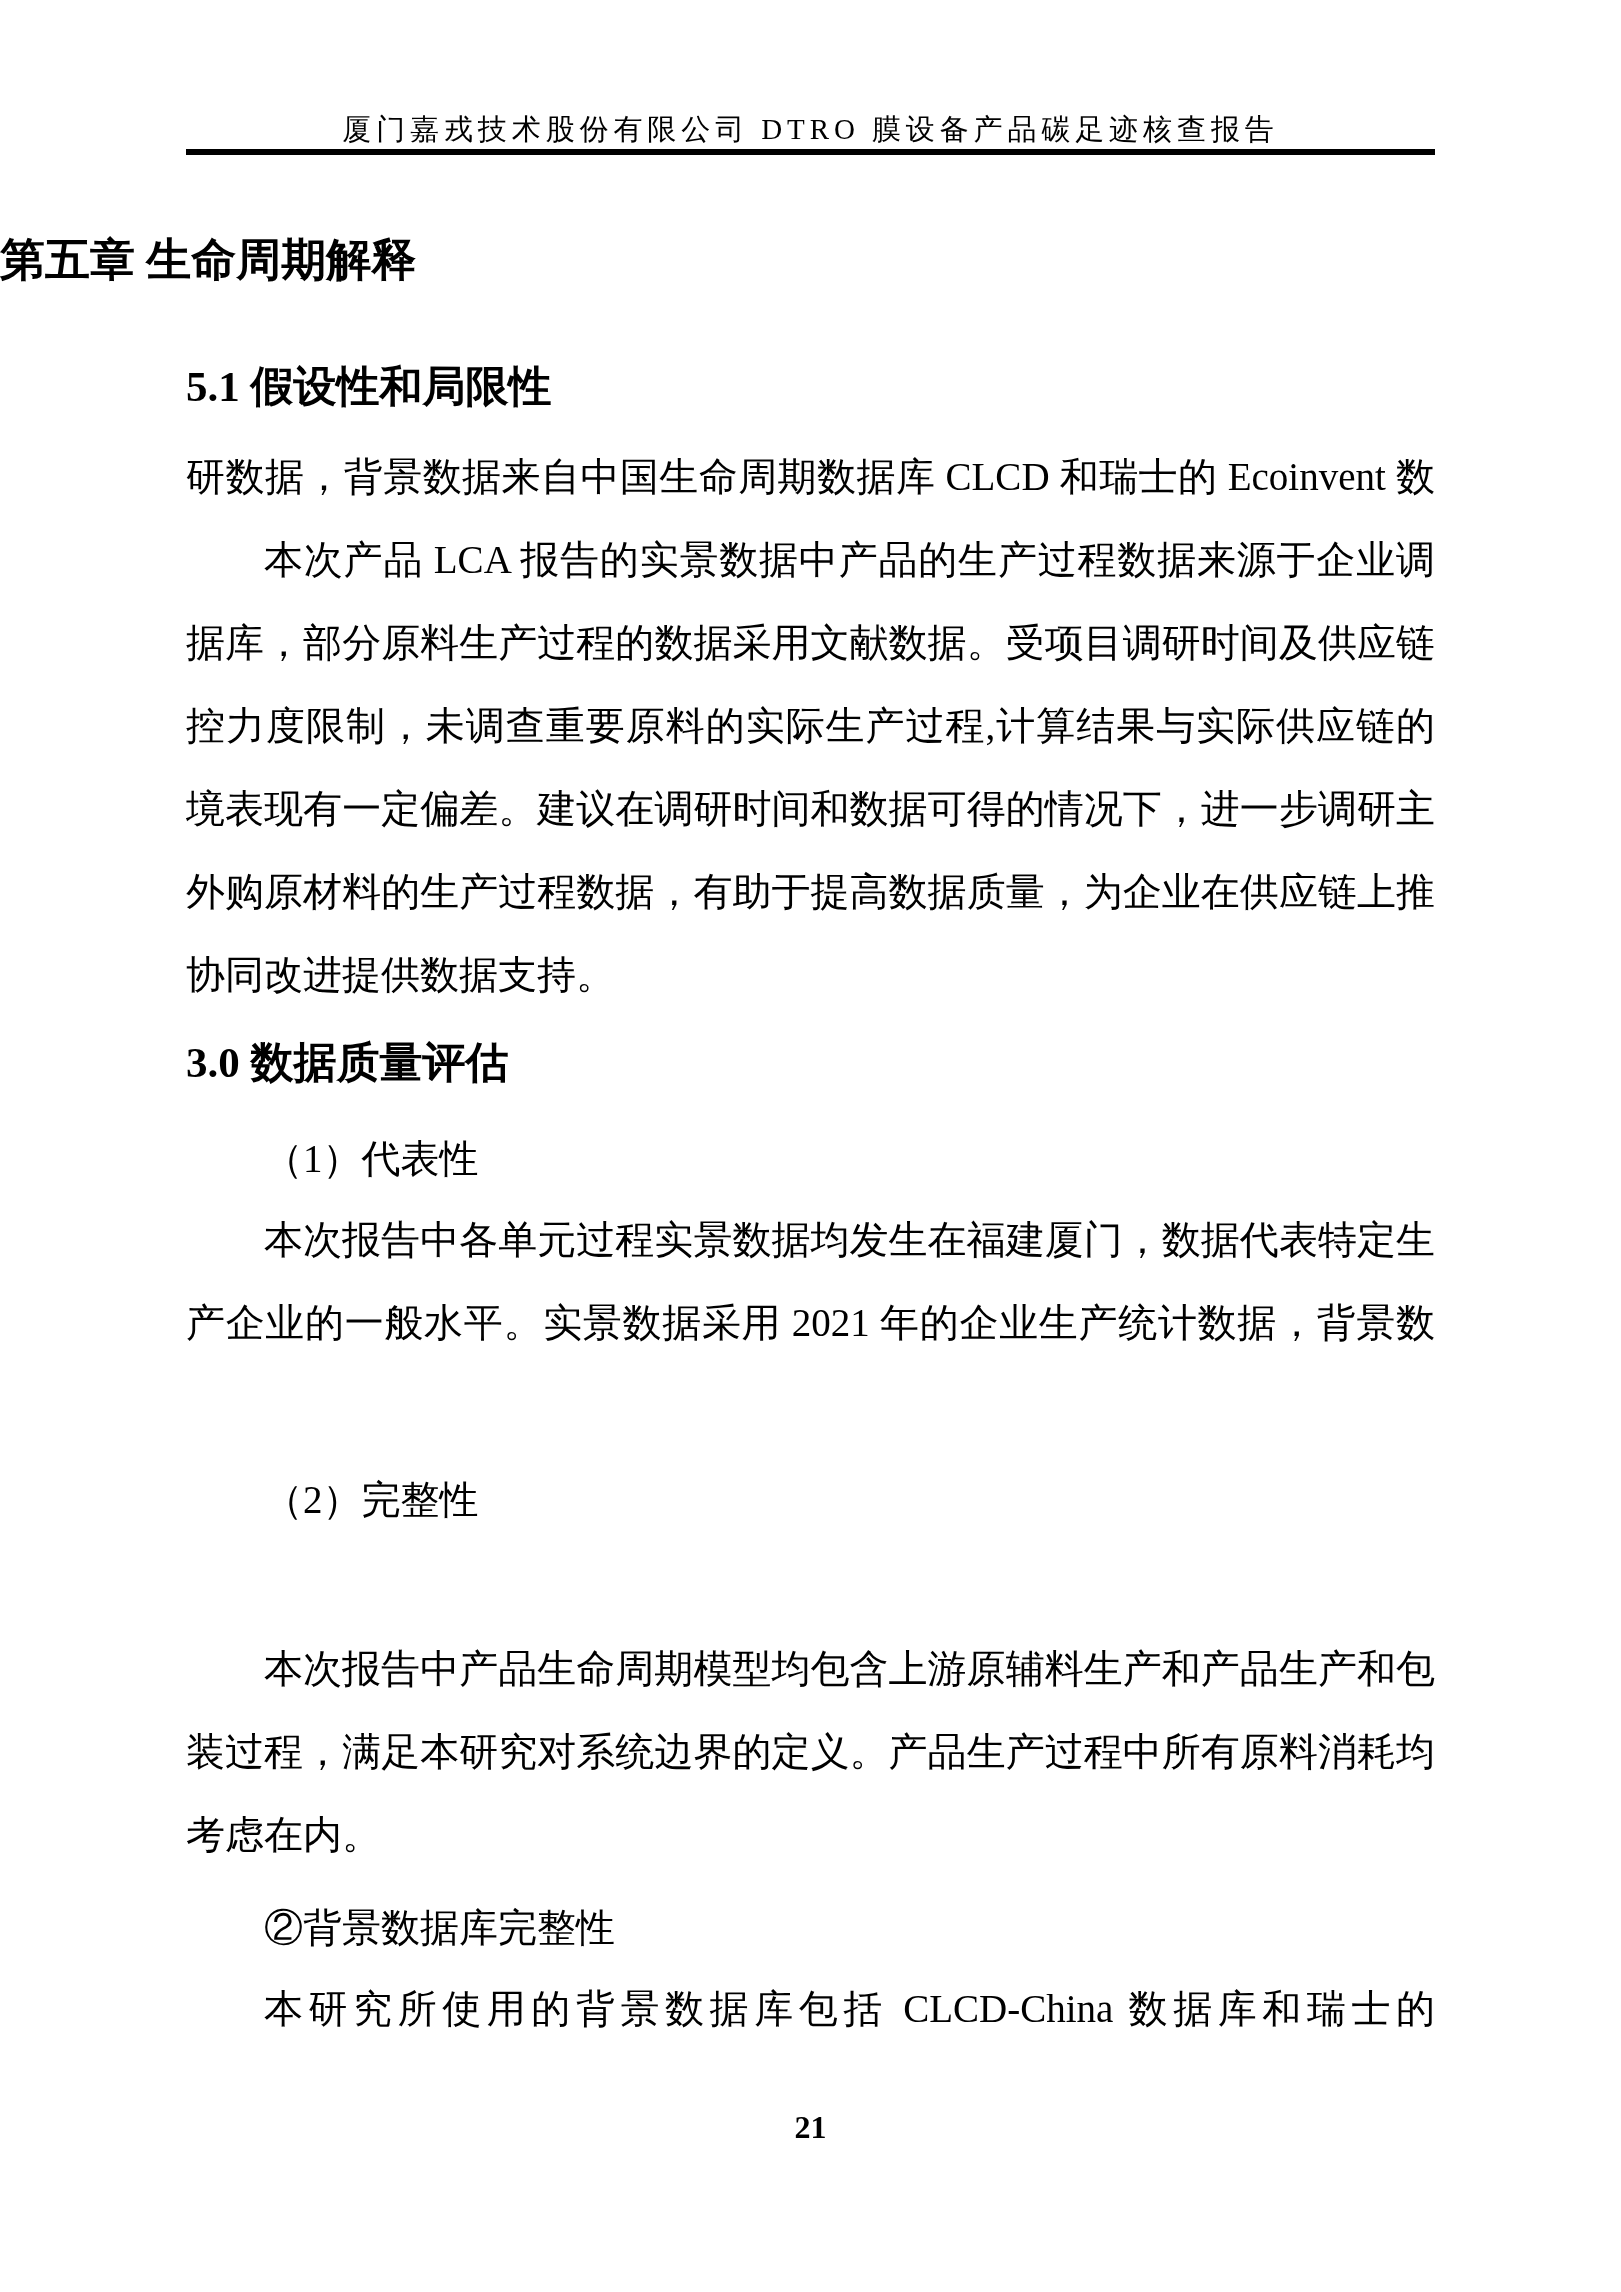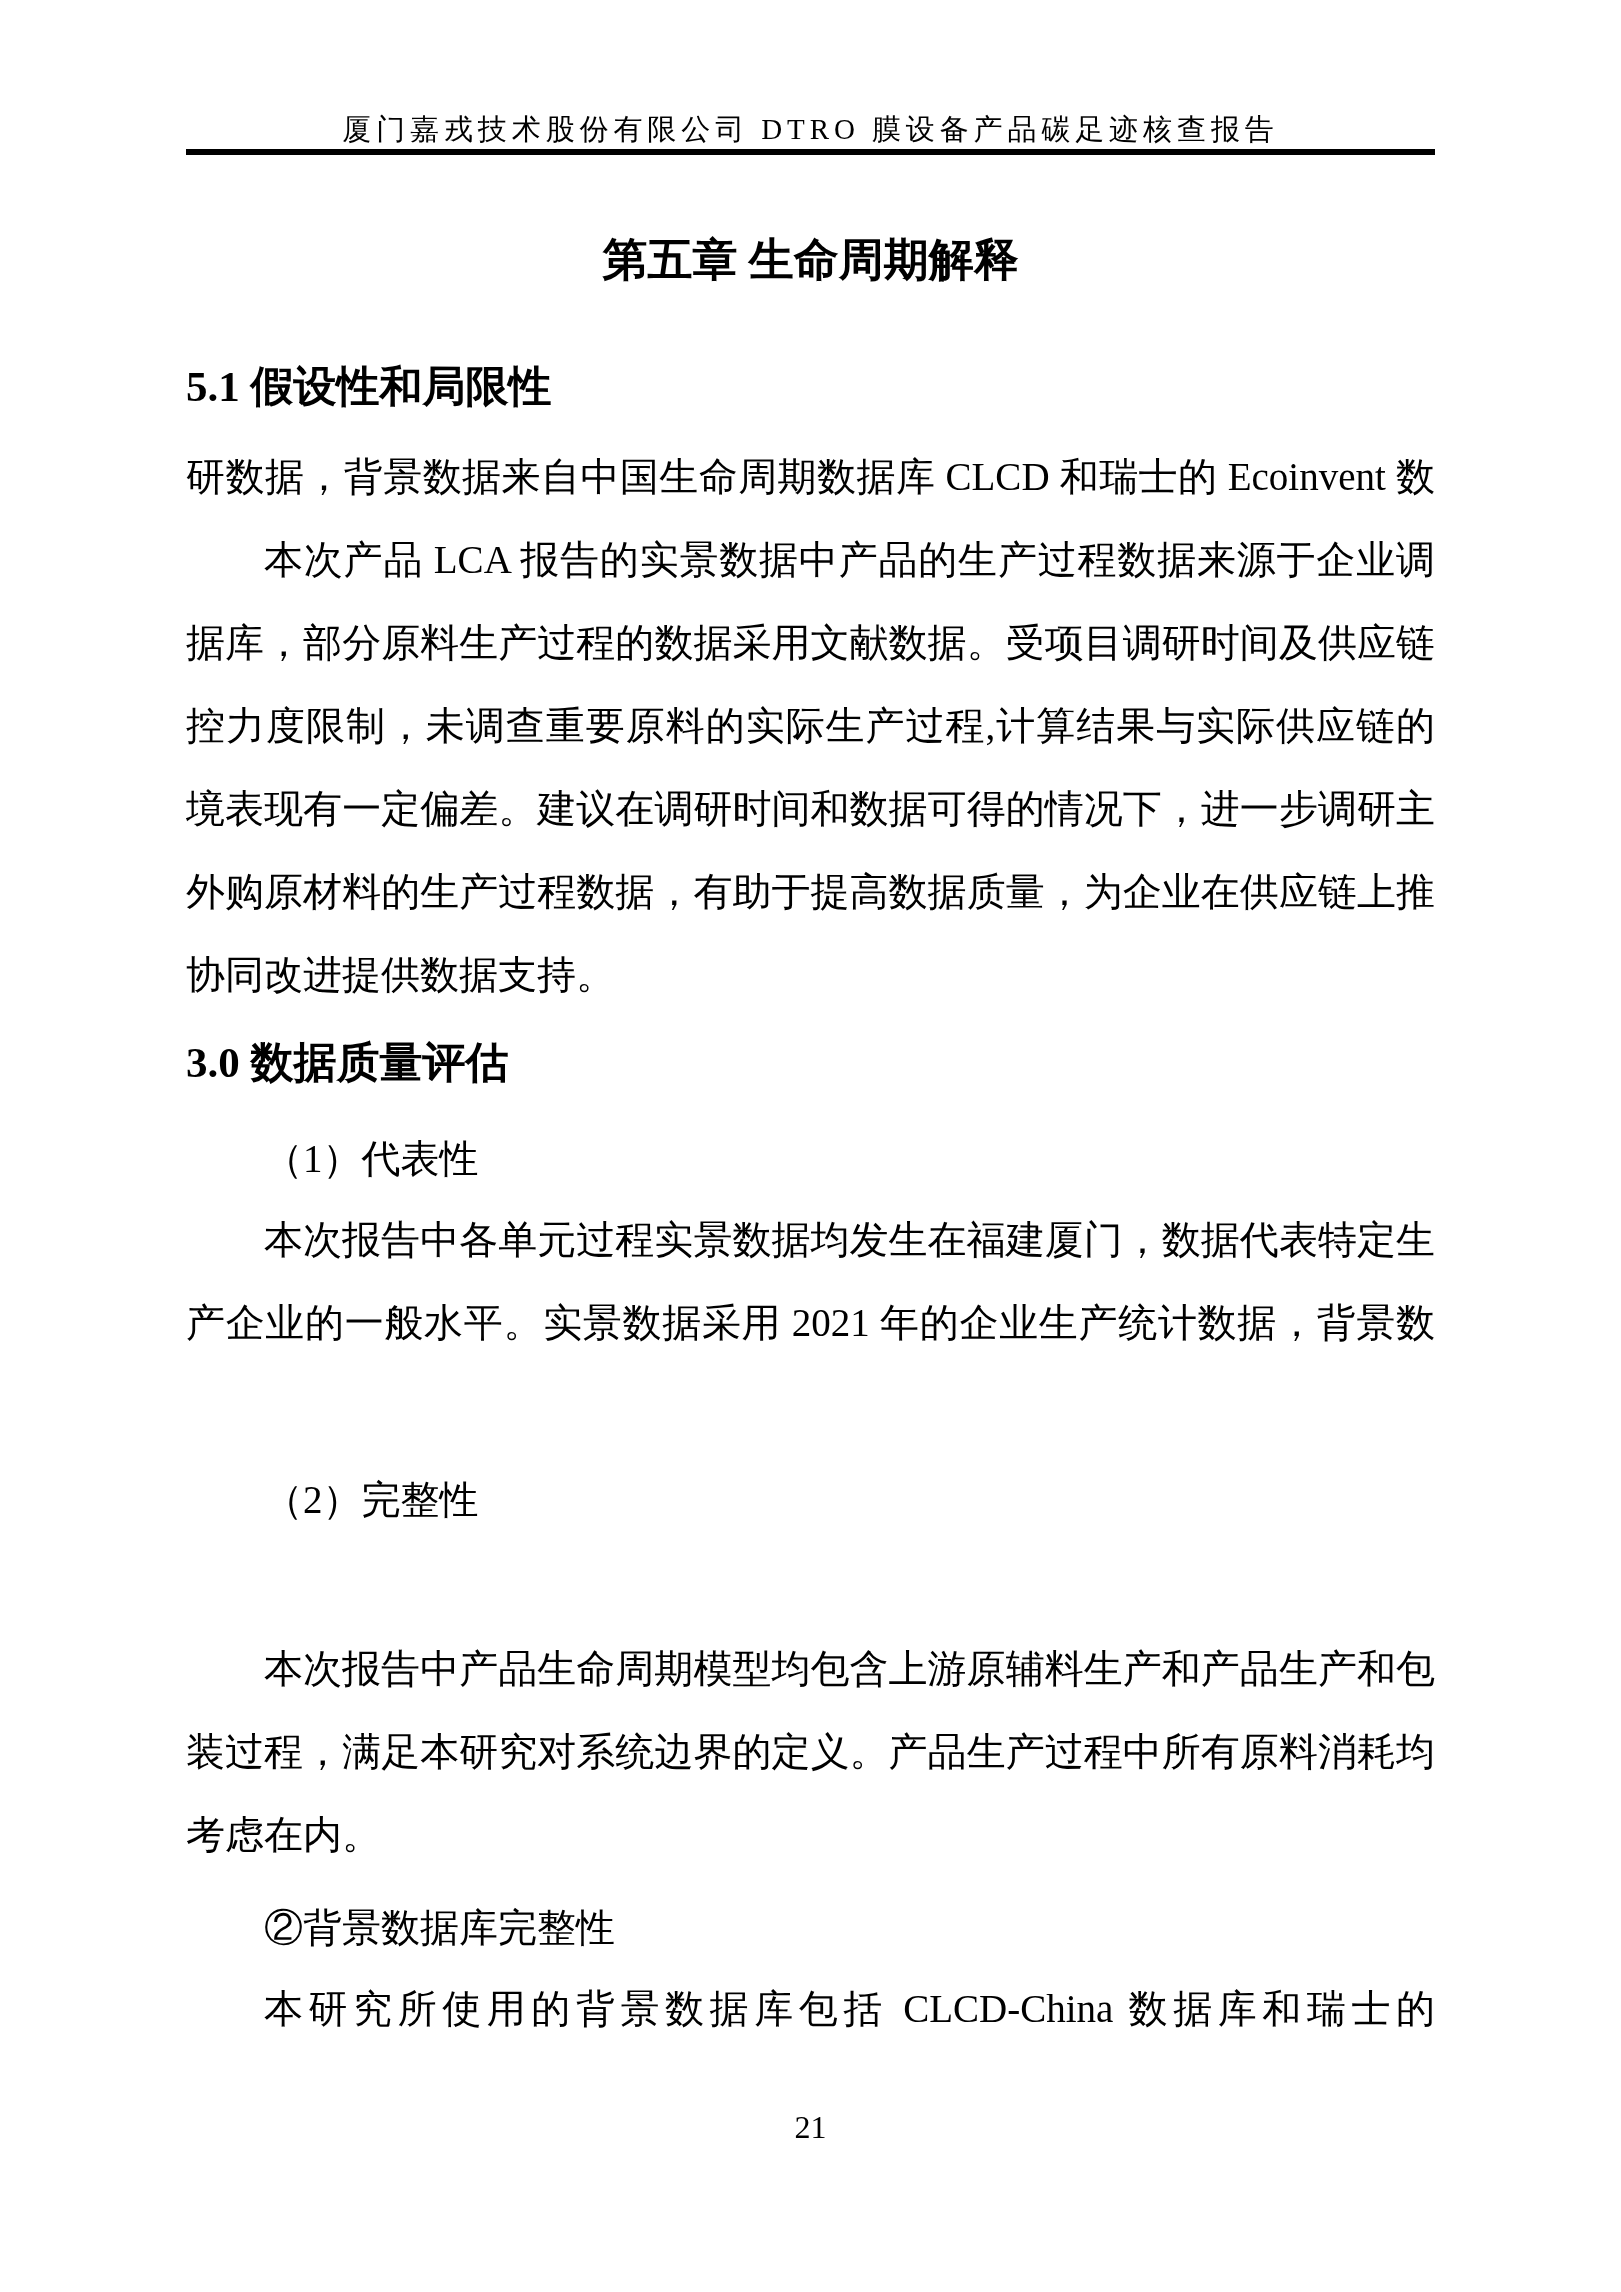--- a/index.html
+++ b/index.html
@@ -14,21 +14,21 @@
     position:absolute;top:110px;left:0;width:100%;
     text-align:center;font-size:29px;letter-spacing:4.9px;
     white-space:nowrap;
   }
   .rule{
     position:absolute;top:149px;left:186px;width:1249px;height:5.9px;
     background:#000;
   }
   .chapter{
     position:absolute;top:235px;left:0;width:100%;margin:0;
-    text-align:center;font-size:45px;font-weight:bold;line-height:1.15;
+    text-align:left;font-size:45px;font-weight:bold;line-height:1.15;
   }
   .sec-heading{
     position:absolute;left:186px;width:1249px;margin:0;
     font-size:43px;font-weight:bold;line-height:1;
     white-space:nowrap;
   }
   .h51{top:365px;}
   .h52{top:1041px;}
   .para{
     position:absolute;left:186px;width:1249px;
@@ -37,21 +37,21 @@
   .sub{
     position:absolute;left:186px;width:1249px;
     font-size:39px;line-height:83px;text-indent:78px;
     white-space:nowrap;
   }
   .ln{height:83px;overflow:hidden;}
   .j{text-align:justify;text-align-last:justify;}
   .ind{text-indent:78px;}
   .pagenum{
     position:absolute;top:2109px;left:0;width:100%;
-    text-align:center;font-size:32px;
+    text-align:center;font-size:32px;font-weight:bold;
   }
 </style>
 </head>
 <body>
 
 <div class="page">
 
   <div class="header">
     <span>厦门嘉戎技术股份有限公司 DTRO 膜设备产品碳足迹核查报告</span>
   </div>

